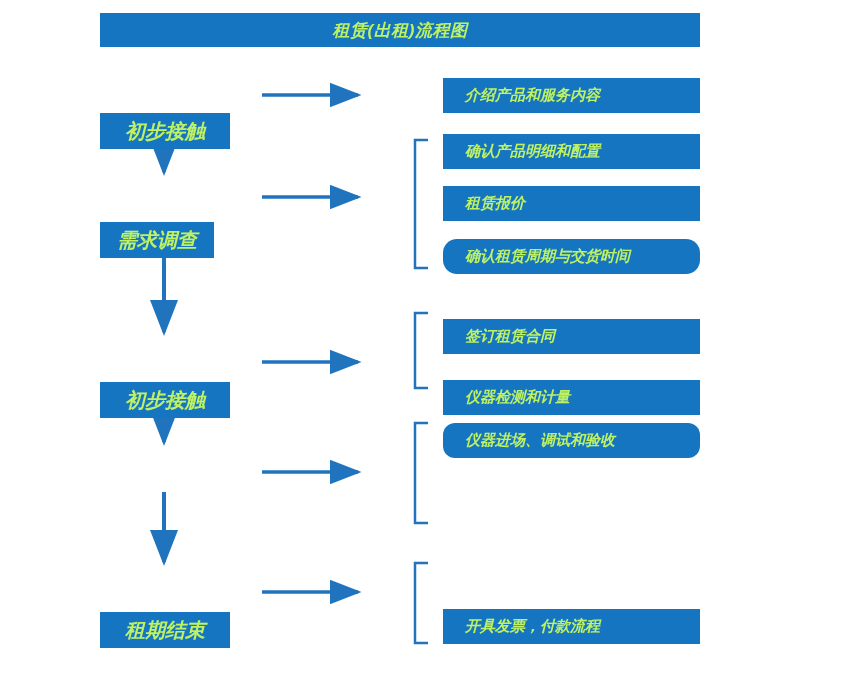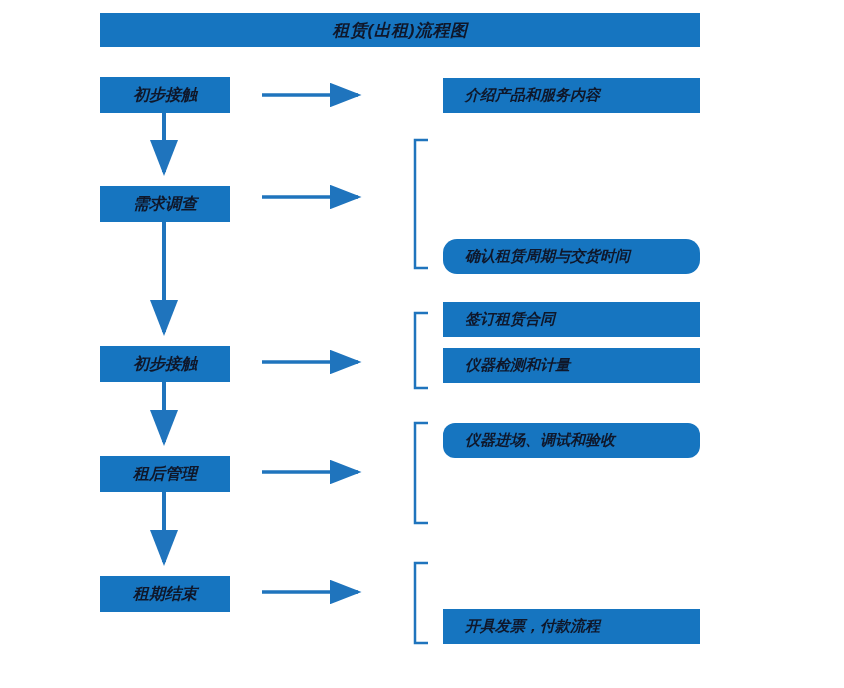--- a/index.html
+++ b/index.html
@@ -17,35 +17,36 @@
   #canvas {
     position: absolute;
     left: 0;
     top: 0;
     width: 844px;
     height: 688px;
   }
   .box {
     position: absolute;
     background: #1675c0;
-    color: #0f172a;
+    color: #bef264;
     font-weight: bold;
     font-style: italic;
     display: flex;
     align-items: center;
     box-sizing: border-box;
   }
   .title-box {
     justify-content: center;
     font-size: 17px;
     letter-spacing: 0.5px;
   }
   .stage-box {
     justify-content: center;
-    font-size: 16px;
+    font-size: 20px;
+    margin-top: 36px;
   }
   .detail-box {
     justify-content: flex-start;
     padding-left: 22px;
     font-size: 15px;
   }
   svg.connectors {
     position: absolute;
     left: 0;
     top: 0;
@@ -85,29 +86,30 @@
       <path d="M 428 140 L 415 140 L 415 268 L 428 268"></path>
       <path d="M 428 313 L 415 313 L 415 388 L 428 388"></path>
       <path d="M 428 423 L 415 423 L 415 523 L 428 523"></path>
       <path d="M 428 563 L 415 563 L 415 643 L 428 643"></path>
     </g>
   </svg>
 
   <div class="box title-box" style="left:100px; top:13px; width:600px; height:34px;">租赁(出租)流程图</div>
 
   <div class="box stage-box" style="left:100px; top:77px; width:130px; height:36px;">初步接触</div>
-  <div class="box stage-box" style="left:100px; top:186px; width:130px; height:36px;">需求调查</div>
+  <div class="box stage-box" style="left:100px; top:186px; width:114px; height:36px;">需求调查</div>
   <div class="box stage-box" style="left:100px; top:346px; width:130px; height:36px;">初步接触</div>
-  <div class="box stage-box" style="left:100px; top:456px; width:130px; height:36px;">租后管理</div>
   <div class="box stage-box" style="left:100px; top:576px; width:130px; height:36px;">租期结束</div>
 
   <div class="box detail-box" style="left:443px; top:78px; width:257px; height:35px;">介绍产品和服务内容</div>
 
+  <div class="box detail-box" style="left:443px; top:134px; width:257px; height:35px;">确认产品明细和配置</div>
+  <div class="box detail-box" style="left:443px; top:186px; width:257px; height:35px;">租赁报价</div>
   <div class="box detail-box" style="left:443px; top:239px; width:257px; height:35px;border-radius:14px;">确认租赁周期与交货时间</div>
 
-  <div class="box detail-box" style="left:443px; top:302px; width:257px; height:35px;">签订租赁合同</div>
-  <div class="box detail-box" style="left:443px; top:348px; width:257px; height:35px;">仪器检测和计量</div>
+  <div class="box detail-box" style="left:443px; top:319px; width:257px; height:35px;">签订租赁合同</div>
+  <div class="box detail-box" style="left:443px; top:380px; width:257px; height:35px;">仪器检测和计量</div>
 
   <div class="box detail-box" style="left:443px; top:423px; width:257px; height:35px;border-radius:12px;">仪器进场、调试和验收</div>
 
   <div class="box detail-box" style="left:443px; top:609px; width:257px; height:35px;text-align:right;">开具发票，付款流程</div>
 
 </div>
 
 </body></html>

